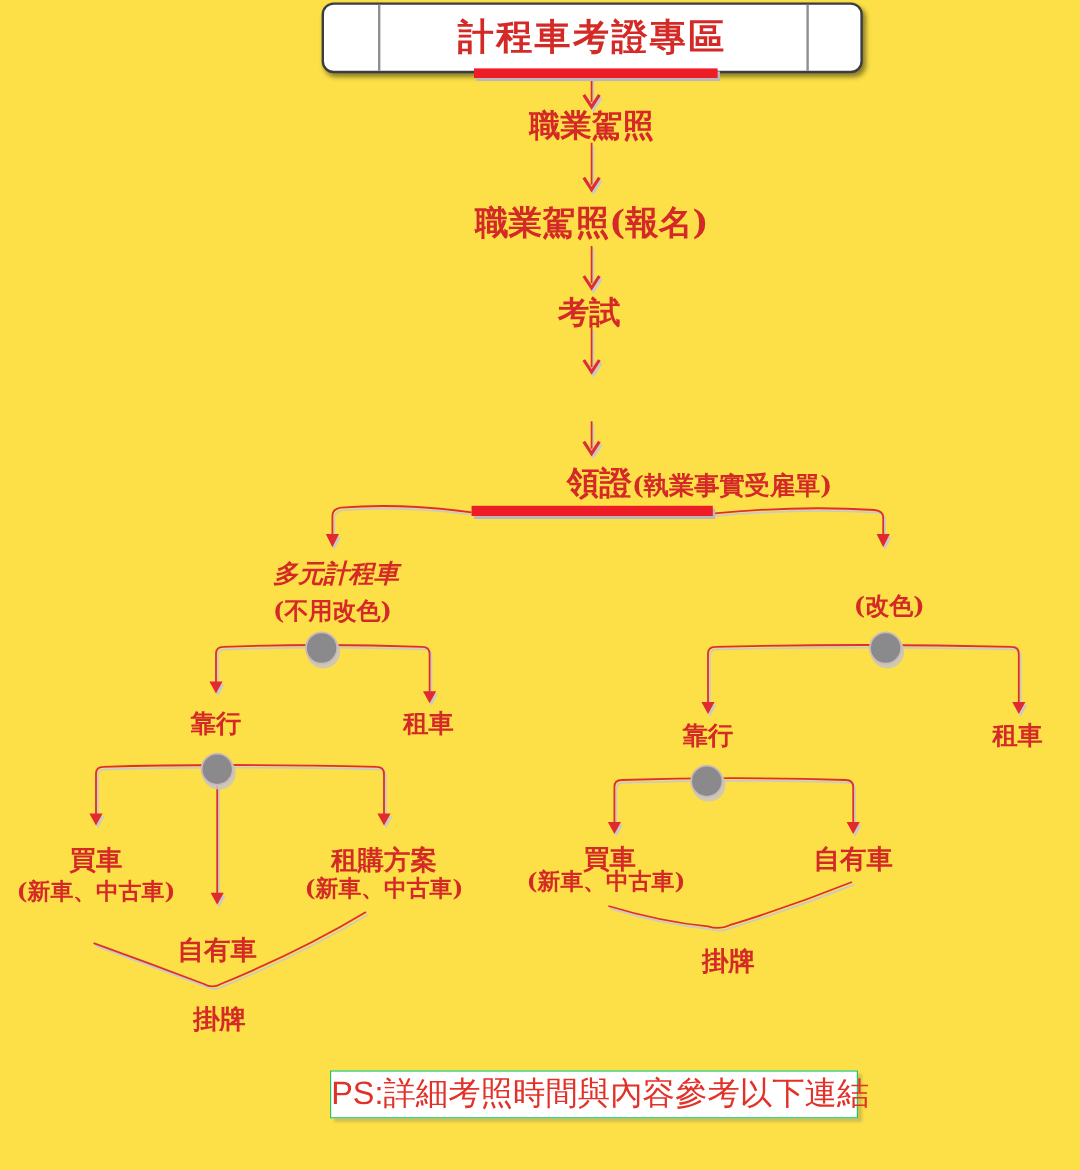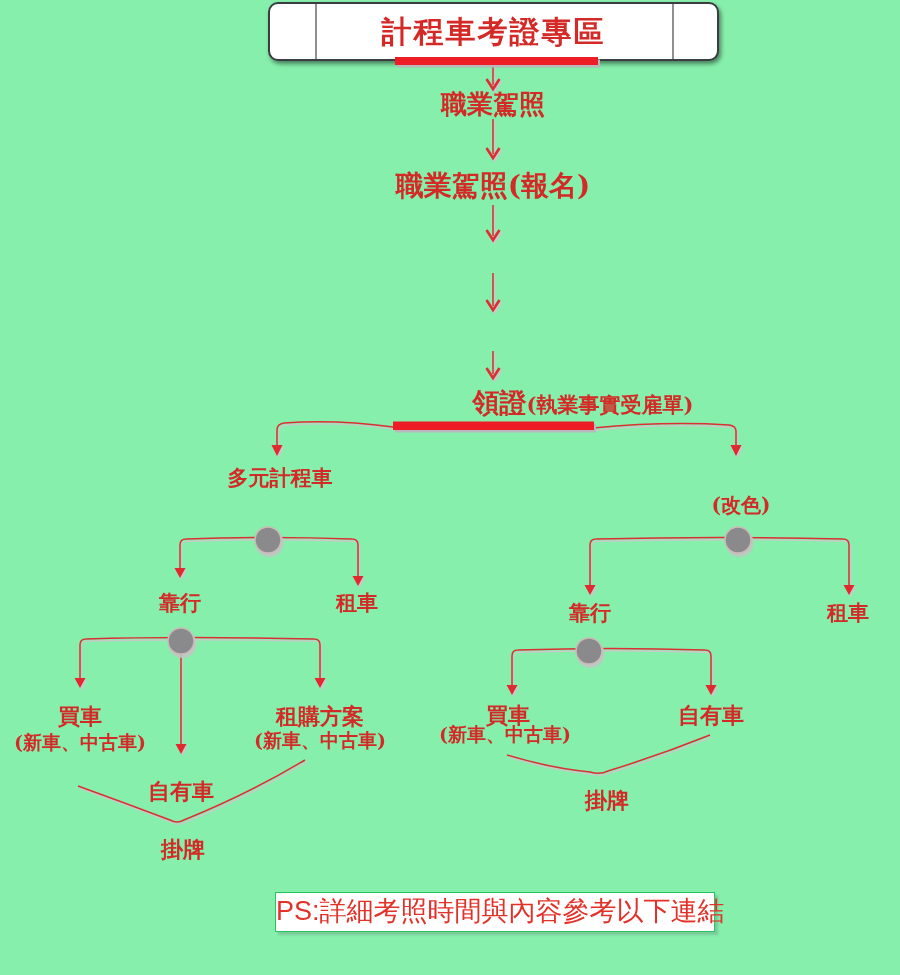--- a/index.html
+++ b/index.html
@@ -1,16 +1,16 @@
 <!DOCTYPE html>
 <html><head>
 <meta charset="utf-8">
 <style>
   html,body{margin:0;padding:0;background:#ffffff;}
-  .stage{position:relative;width:900px;height:975px;background:#86efac;overflow:hidden;
+  .stage{position:relative;width:900px;height:975px;background:#fde047;overflow:hidden;
          font-family:"DejaVu Serif", serif;}
   .layer{position:absolute;left:0;top:0;width:900px;height:975px;pointer-events:none;}
   
   .title-box{position:absolute;left:268px;top:2px;width:447px;height:55px;background:#ffffff;
              border:2px solid #3a3d42;border-radius:10px;
              box-shadow:2px 3px 4px rgba(0,0,0,0.45);z-index:1;}
   .title-box .divider{position:absolute;top:0;bottom:0;width:2px;background:#8f9093;}
   .divider.d-left{left:45px;}
   .divider.d-right{left:402px;}
   .title-text{position:absolute;left:0;right:0;top:0;height:55px;line-height:55px;
@@ -98,26 +98,28 @@
       <circle class="dot-main" cx="181" cy="641" r="13"></circle>
       <circle class="dot-shadow" cx="739.5" cy="543" r="14"></circle>
       <circle class="dot-main" cx="738" cy="540" r="13"></circle>
       <circle class="dot-shadow" cx="590.5" cy="654" r="14"></circle>
       <circle class="dot-main" cx="589" cy="651" r="13"></circle>
     </g>
   </svg>
 
   <div class="lbl" style="left:393px;top:87px;width:200px;font-size:26px;">職業駕照</div>
   <div class="lbl" style="left:343px;top:167px;width:300px;font-size:28px;">職業駕照(報名)</div>
+  <div class="lbl" style="left:391px;top:243px;width:200px;font-size:26px;">考試</div>
   <div class="lbl cert-line" style="left:418px;top:385px;width:330px;">
     <span style="font-size:27px;">領證</span>
       <span style="font-size:21px;">(執業事實受雇單)</span>
   </div>
 
-  <div class="lbl" style="left:180px;top:464px;width:200px;font-size:21px;">多元計程車</div>
+  <div class="lbl" style="left:180px;top:464px;width:200px;font-size:21px;font-style:italic;">多元計程車</div>
+  <div class="lbl" style="left:177px;top:496px;width:200px;font-size:20px;">(不用改色)</div>
   <div class="lbl" style="left:130px;top:589px;width:100px;font-size:21px;">靠行</div>
   <div class="lbl" style="left:307px;top:589px;width:100px;font-size:21px;">租車</div>
   <div class="lbl" style="left:30px;top:702px;width:100px;font-size:22px;">買車</div>
   <div class="lbl" style="left:-2px;top:730px;width:164px;font-size:19px;">(新車、中古車)</div>
   <div class="lbl" style="left:245px;top:702px;width:150px;font-size:22px;">租購方案</div>
   <div class="lbl" style="left:238px;top:728px;width:164px;font-size:19px;">(新車、中古車)</div>
   <div class="lbl" style="left:131px;top:777px;width:100px;font-size:22px;">自有車</div>
   <div class="lbl" style="left:133px;top:835px;width:100px;font-size:22px;">掛牌</div>
 
   <div class="lbl" style="left:641px;top:492px;width:200px;font-size:20px;">(改色)</div>

